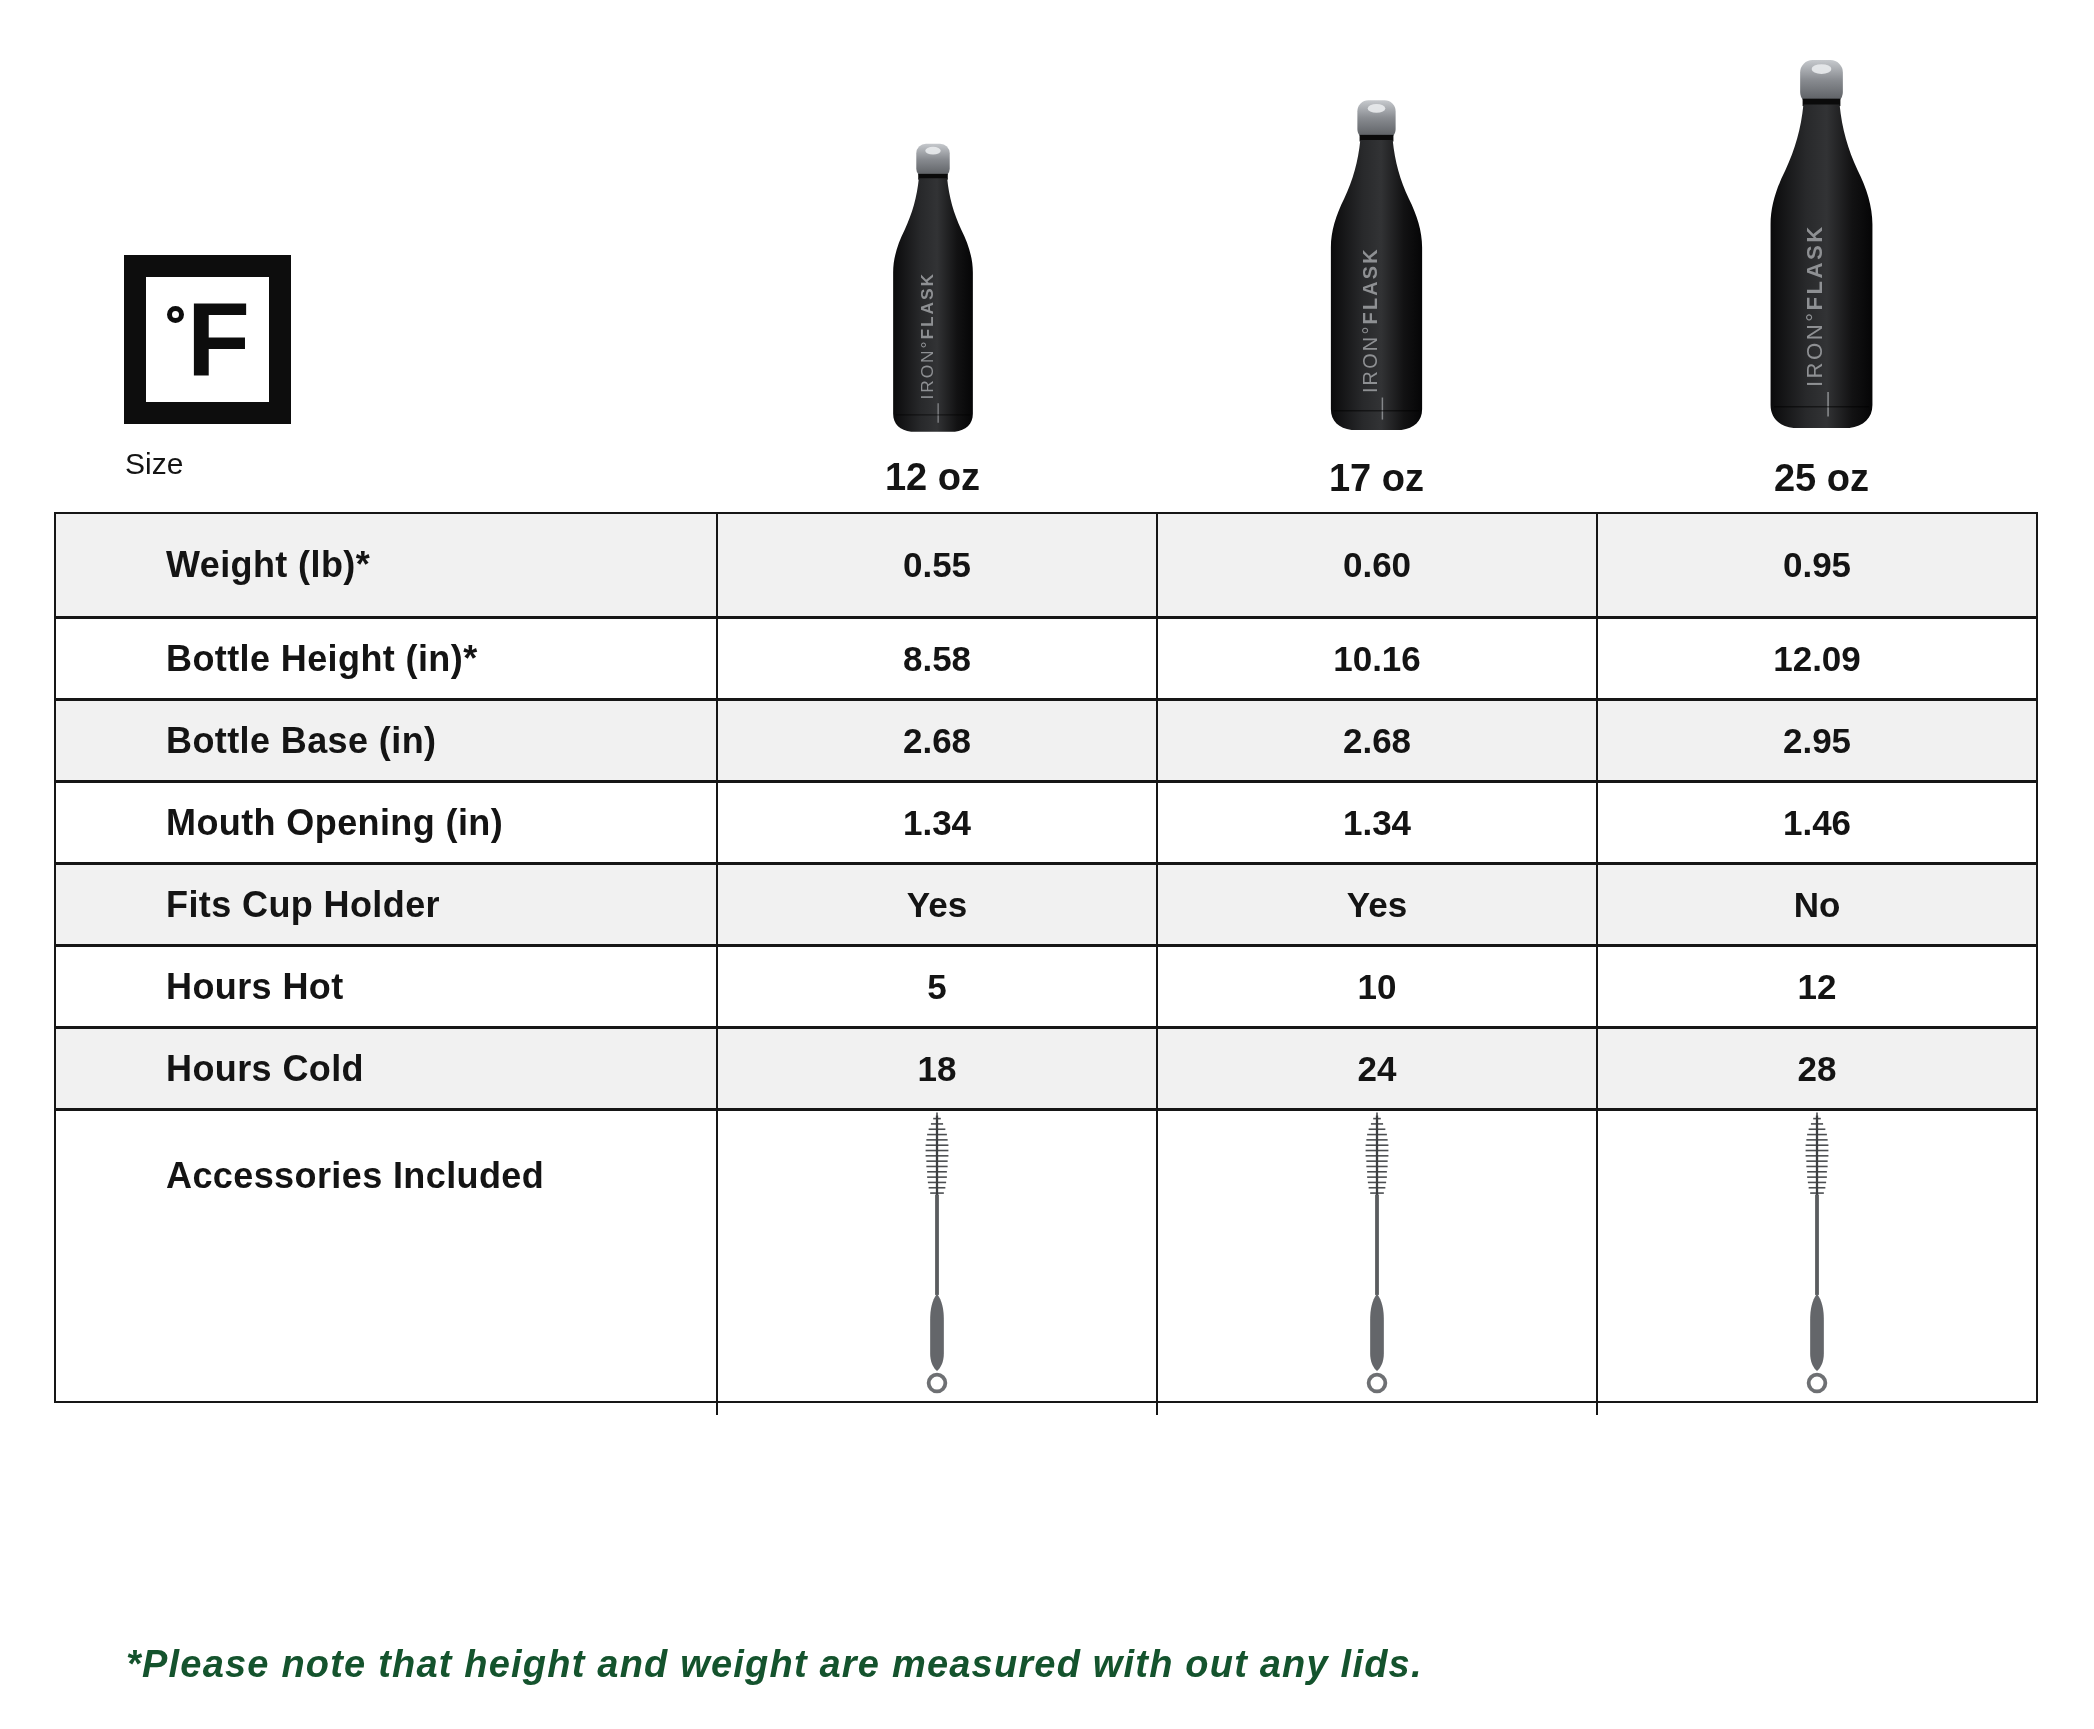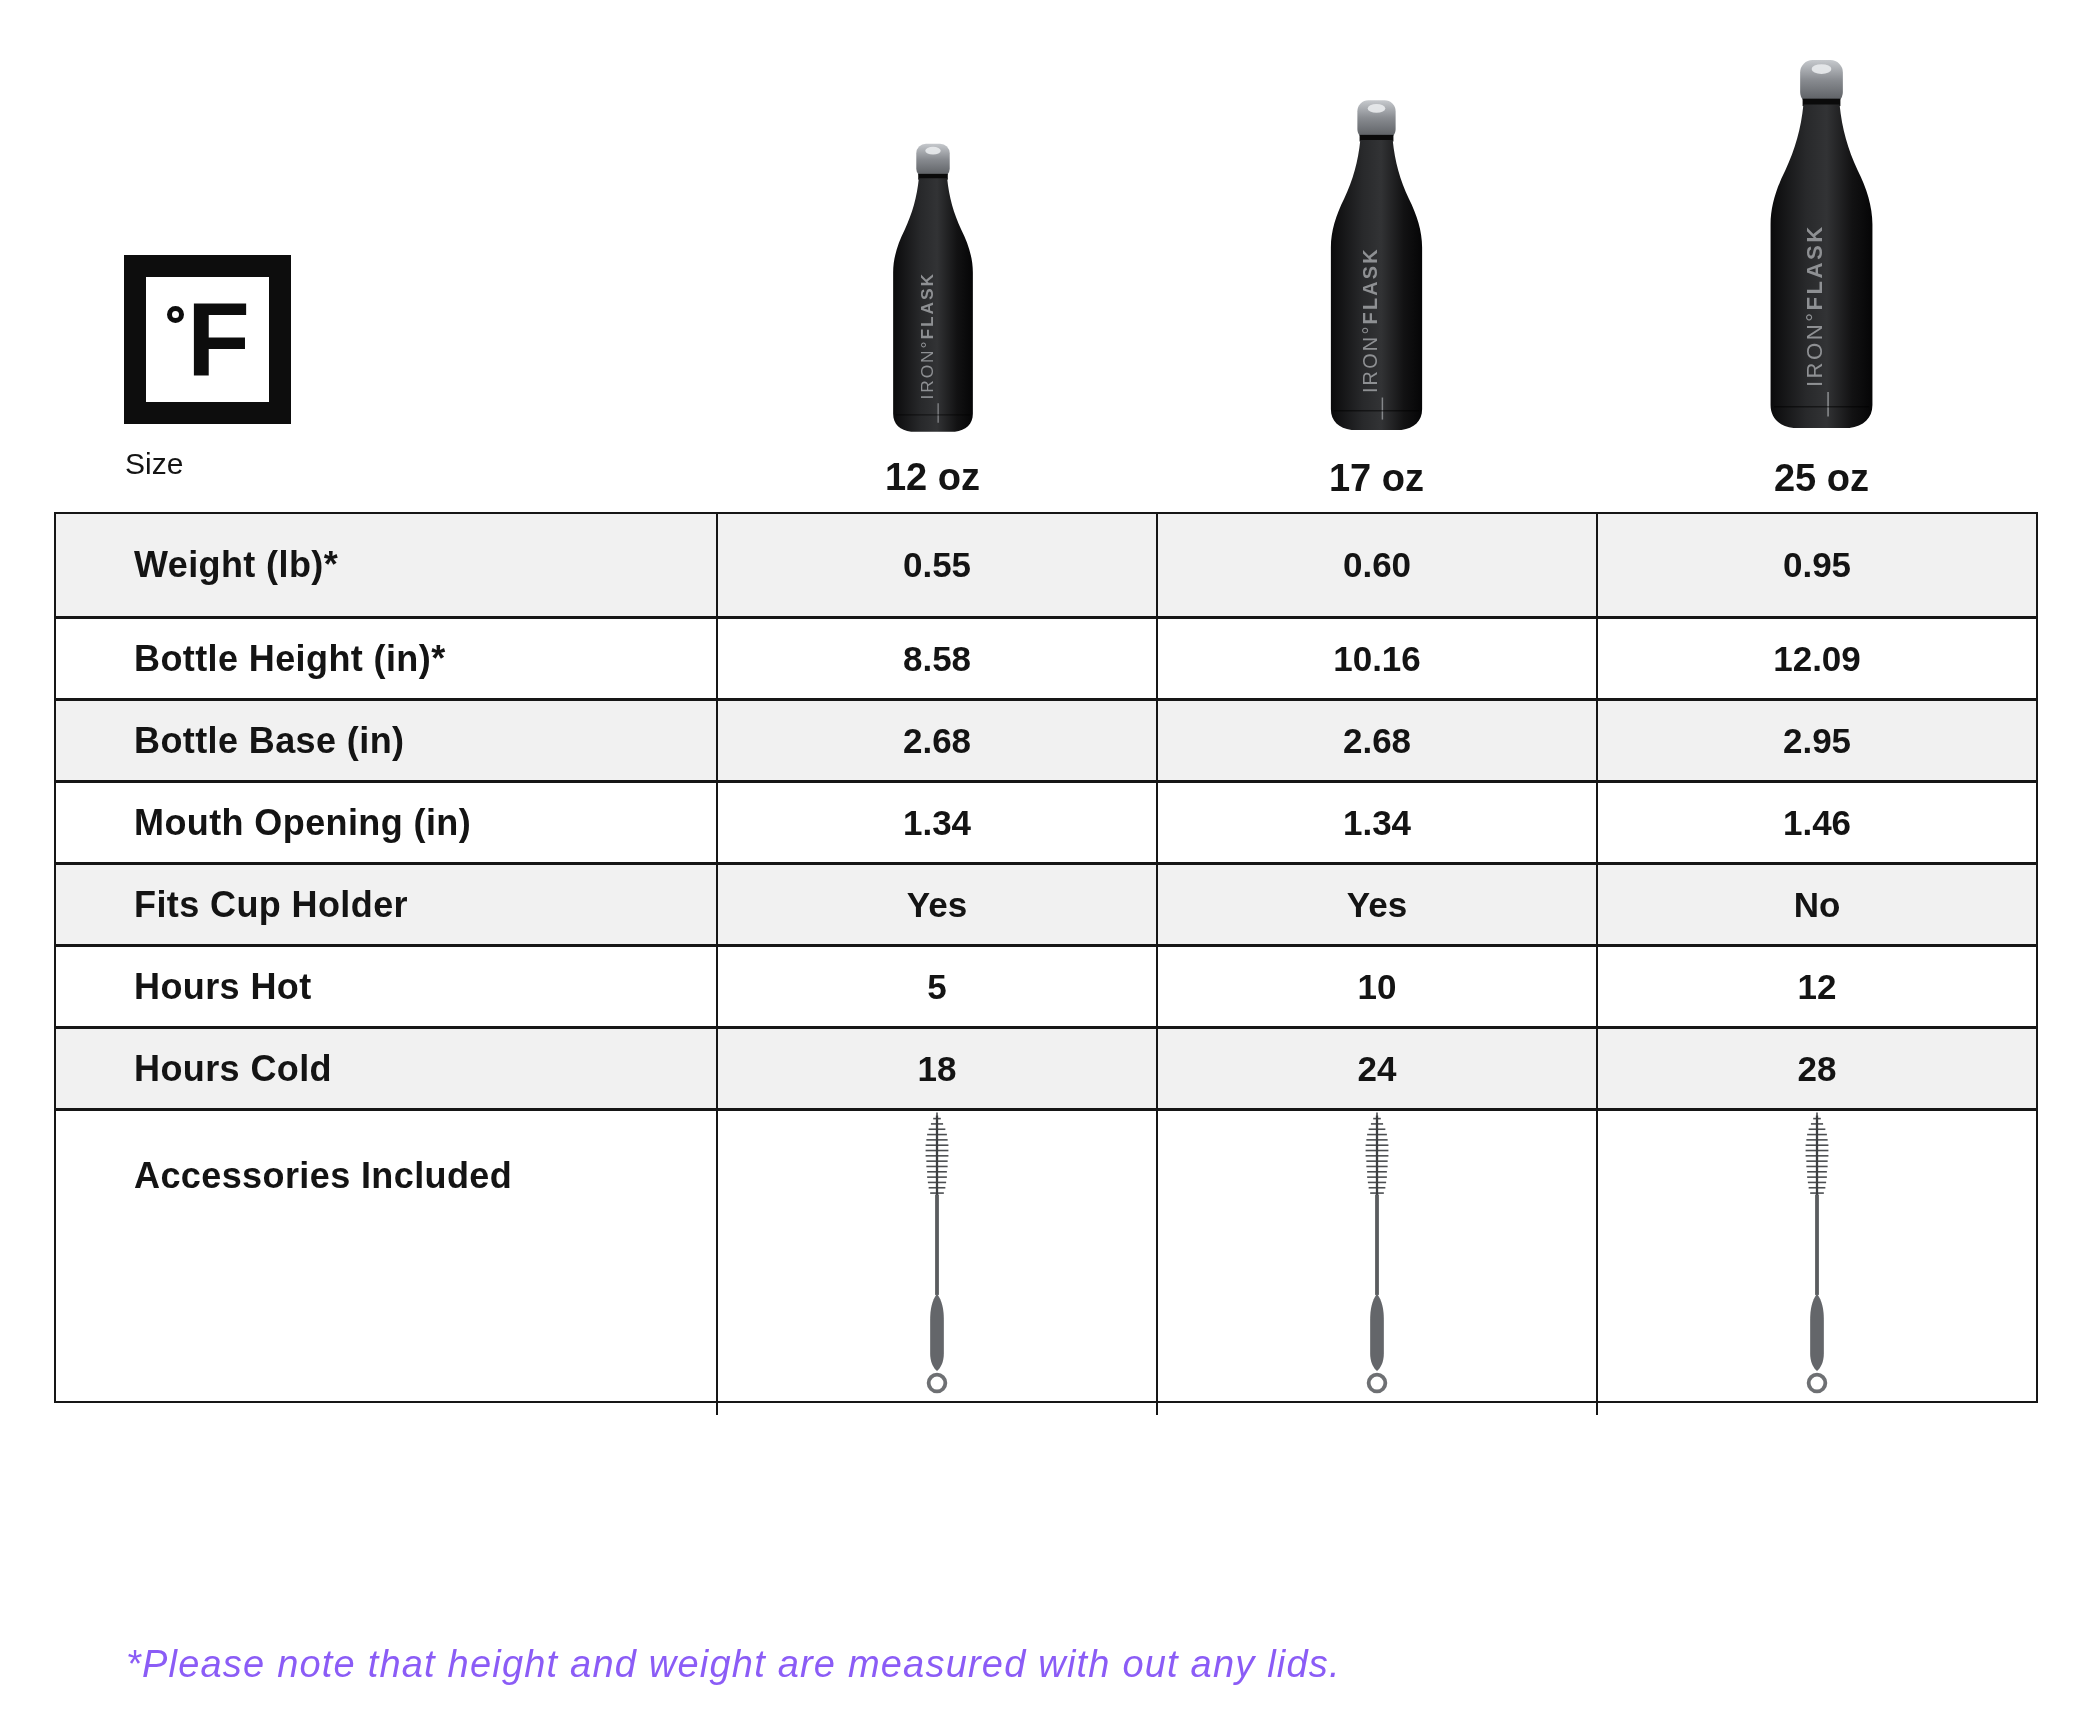--- a/index.html
+++ b/index.html
@@ -44,29 +44,29 @@
   }
   .trow{
     display:grid;grid-template-columns:660px 1fr 1fr 1fr;
     height:82px;border-top:3.3px solid var(--border);
   }
   .trow:first-child{border-top:none;height:102px;}
   .trow.alt{background:var(--row-alt-bg);}
   .trow.tall{height:293px;}
   .cell{display:flex;align-items:center;min-width:0;}
   .cell + .cell{border-left:2.5px solid var(--border);}
-  .cell.label{padding-left:78px;font-weight:700;font-size:36px;letter-spacing:0.4px;}
+  .cell.label{padding-left:110px;font-weight:700;font-size:36px;letter-spacing:0.4px;}
   .cell.value{justify-content:center;font-weight:700;font-size:35px;}
   .trow.tall .cell.label{align-items:flex-start;padding-top:44px;}
   .trow.tall .cell.value{align-items:center;}
   .brush-svg{display:block;width:38px;height:304px;}
   
   #footnote{
     position:absolute;left:126px;top:1643px;
-    font-size:38px;font-style:italic;font-weight:400;letter-spacing:1.2px;color:#8b5cf6;
+    font-size:38px;font-style:italic;font-weight:700;letter-spacing:1.2px;color:#14532d;
   }
 </style>
 </head>
 <body>
 
 <div id="canvas">
 
   <div id="logo" aria-label="°F">
     <span id="logo-degree"></span>
     <span id="logo-letter">F</span>

